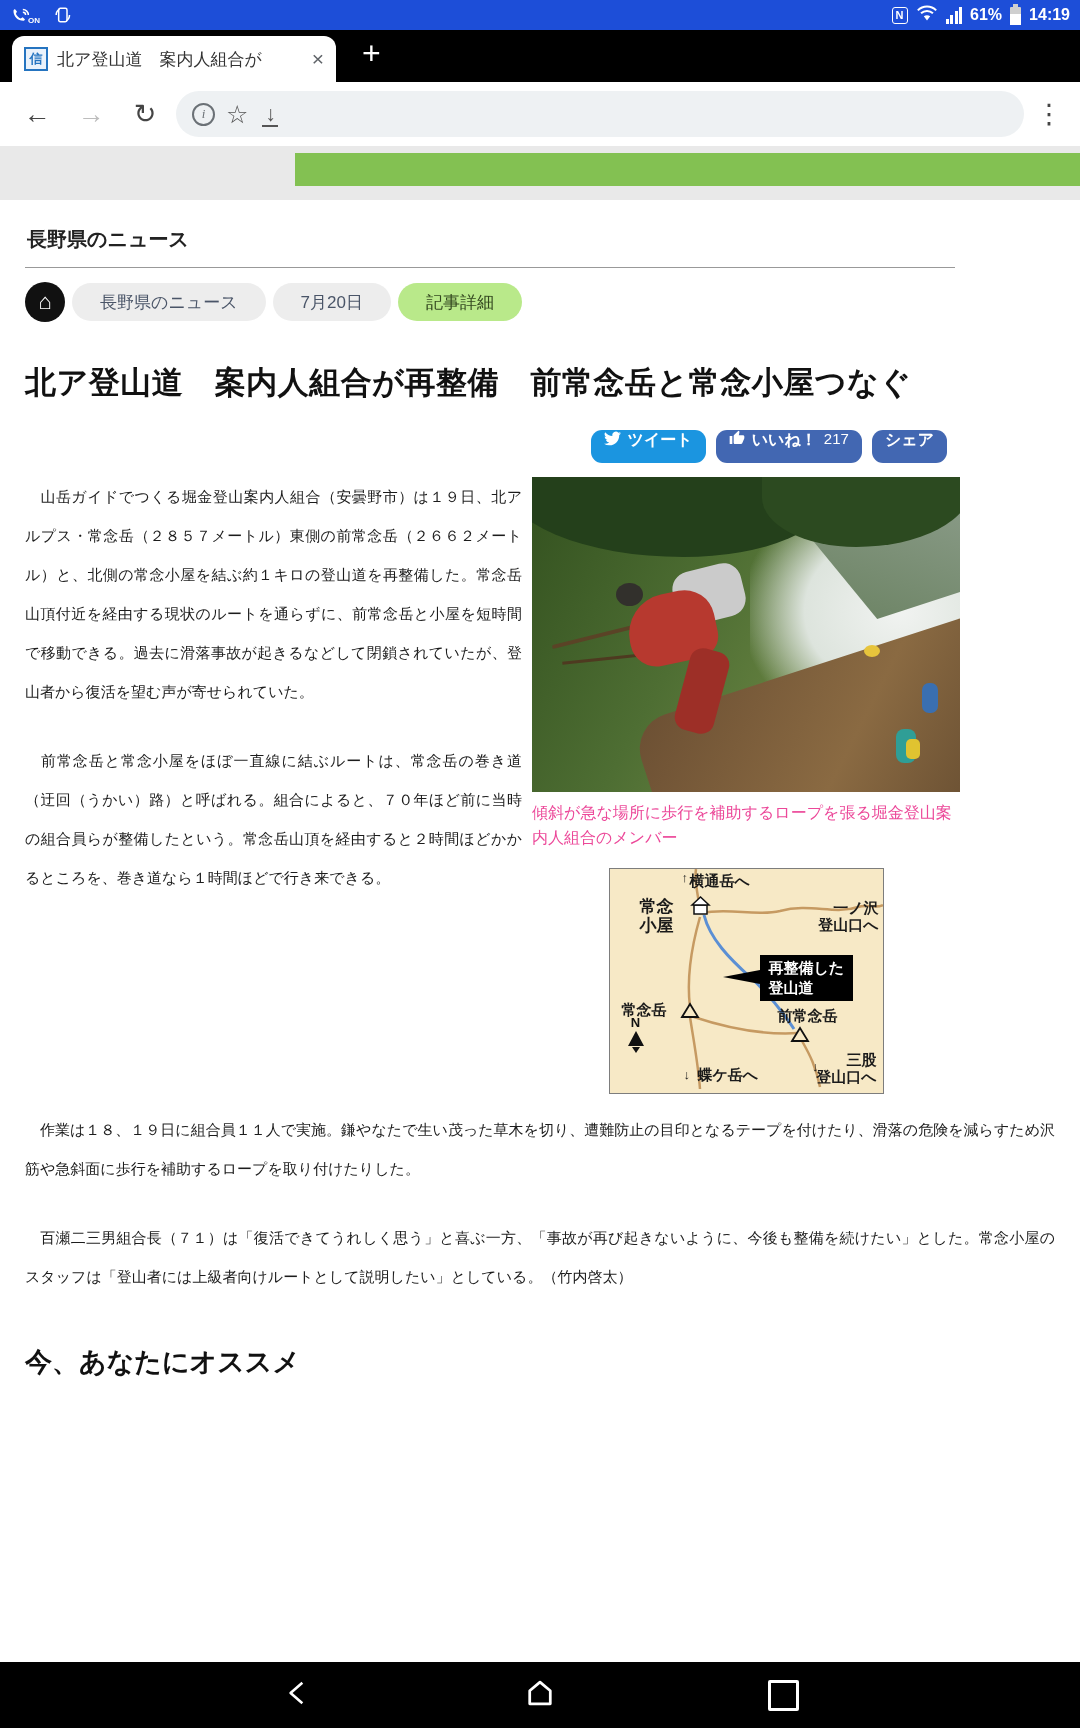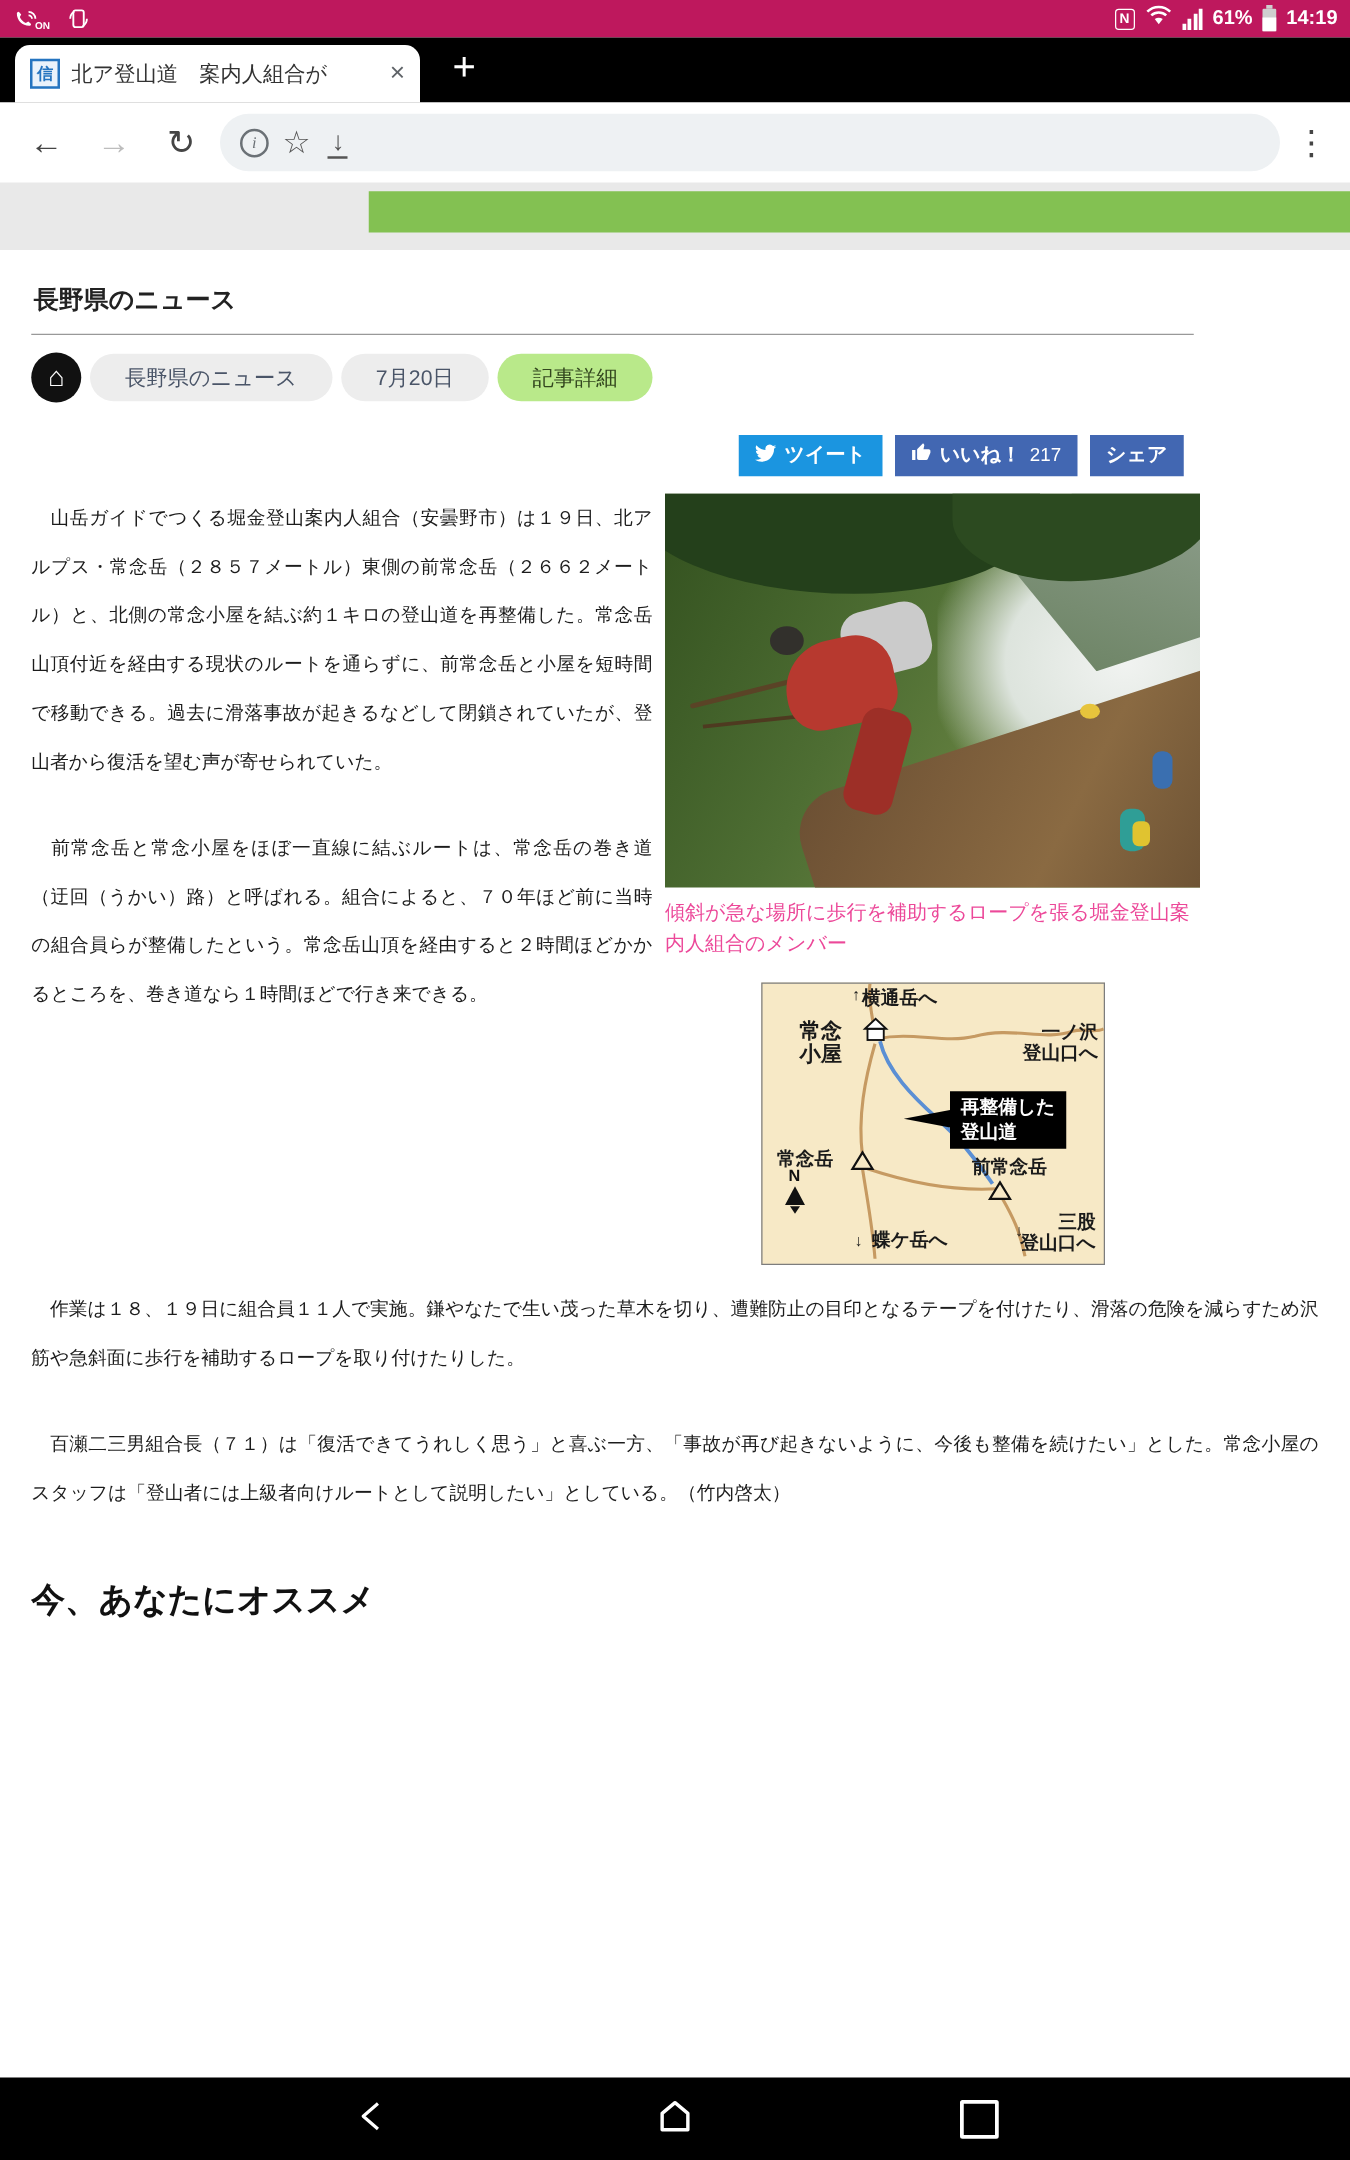--- a/index.html
+++ b/index.html
@@ -1,19 +1,19 @@
 <!DOCTYPE html>
 <html><head>
 <meta charset="utf-8">
 <style>
   html,body{margin:0;padding:0;}
   body{width:1080px;height:1728px;overflow:hidden;position:relative;background:#fff;
        font-family:"Liberation Sans","DejaVu Sans",sans-serif;color:#1c1c1c;}
   
-  .status-bar{height:30px;background:#be185d;display:flex;align-items:center;padding:0 10px;color:#fff;}
+  .status-bar{height:30px;background:#1d4ed8;display:flex;align-items:center;padding:0 10px;color:#fff;}
   .sb-left{display:flex;gap:12px;align-items:center;}
   .sb-icon{position:relative;display:flex;align-items:flex-end;}
   .sb-on{font-size:8px;font-weight:bold;color:#fff;margin-left:-4px;}
   .sb-right{margin-left:auto;display:flex;gap:8px;align-items:center;font-size:16px;font-weight:bold;}
   .nfc{border:1.5px solid #fff;border-radius:3px;font-size:11px;font-weight:bold;padding:0 3px;line-height:15px;}
   .sigbars{display:flex;align-items:flex-end;gap:1.5px;}
   .sigbars i{display:block;width:3px;background:#fff;}
   .battery{width:11px;height:18px;background:#cfcfcf;border-radius:1px;position:relative;margin-top:2px;}
   .battery:before{content:"";position:absolute;top:-3px;left:3px;width:5px;height:3px;background:#cfcfcf;}
   .battery .lvl{position:absolute;bottom:0;left:0;right:0;height:61%;background:#fff;}
@@ -49,22 +49,22 @@
   .section-title{font-size:20px;font-weight:600;color:#222;margin:26px 0 0 2px;}
   .title-rule{border:none;border-top:1px solid #999;margin:14px 0 0;width:930px;}
   .breadcrumb{display:flex;align-items:center;margin-top:14px;gap:7px;}
   .bc-home{width:40px;height:40px;border-radius:50%;background:#111;color:#fff;font-size:22px;
            display:flex;align-items:center;justify-content:center;flex:none;}
   .bc-pill{height:38px;background:#ededed;border-radius:19px;display:flex;align-items:center;
            padding:0 28px;font-size:17px;color:#4a5568;}
   .bc-pill.active{background:#b9e98a;color:#33471f;}
   .article-title{font-size:31px;font-weight:700;color:#111;margin:40px 0 0;letter-spacing:.5px;}
   .share-row{display:flex;justify-content:flex-end;gap:10px;margin:26px 108px 0 0;}
-  .share-btn{height:33px;border-radius:0;color:#fff;font-size:16px;font-weight:bold;
-             display:flex;align-items:center;padding:0 13px;gap:7px;}
+  .share-btn{height:33px;border-radius:11px;color:#fff;font-size:16px;font-weight:bold;
+             display:flex;align-items:flex-start;padding:0 13px;gap:7px;}
   .share-btn.tweet{background:#1b95e0;}
   .share-btn.fb{background:#4267b2;}
   .like-count{font-weight:normal;font-size:15px;}
   .columns{display:flex;margin-top:14px;gap:10px;align-items:flex-start;}
   .col-left{width:497px;}
   .col-left p,.wide-p{font-size:15px;line-height:39px;color:#1c1c1c;margin:0 0 30px;text-align:justify;}
   .col-right{width:428px;}
   
   .photo{width:428px;height:315px;position:relative;overflow:hidden;
          background:linear-gradient(118deg,#33511f,#4e6e33 40%,#637f3f 62%,#75904c);}
@@ -187,20 +187,21 @@
   <div class="section-title">長野県のニュース</div>
   <hr class="title-rule">
 
   <div class="breadcrumb">
     <span class="bc-home">⌂</span>
     <span class="bc-pill">長野県のニュース</span>
     <span class="bc-pill">7月20日</span>
     <span class="bc-pill active">記事詳細</span>
   </div>
 
+  <h1 class="article-title">北ア登山道　案内人組合が再整備　前常念岳と常念小屋つなぐ</h1>
 
   <div class="share-row">
     <div class="share-btn tweet">
       <span>
         <svg width="17" height="17" viewBox="0 0 24 24">
             <path fill="#fff" d="M24 4.6c-.9.4-1.8.7-2.8.8 1-.6 1.8-1.6 2.2-2.7-1 .6-2 1-3.1 1.2a4.9 4.9 0 0 0-8.4 4.5A14 14 0 0 1 1.7 3.1a4.9 4.9 0 0 0 1.5 6.6c-.8 0-1.6-.2-2.2-.6v.1c0 2.4 1.7 4.4 3.9 4.8a5 5 0 0 1-2.2.1 4.9 4.9 0 0 0 4.6 3.4A9.9 9.9 0 0 1 0 19.5 14 14 0 0 0 7.5 21.7c9 0 14-7.5 14-14v-.6c1-.7 1.8-1.6 2.5-2.5z"></path>
           </svg>
       </span>
       <span>ツイート</span>
     </div>

